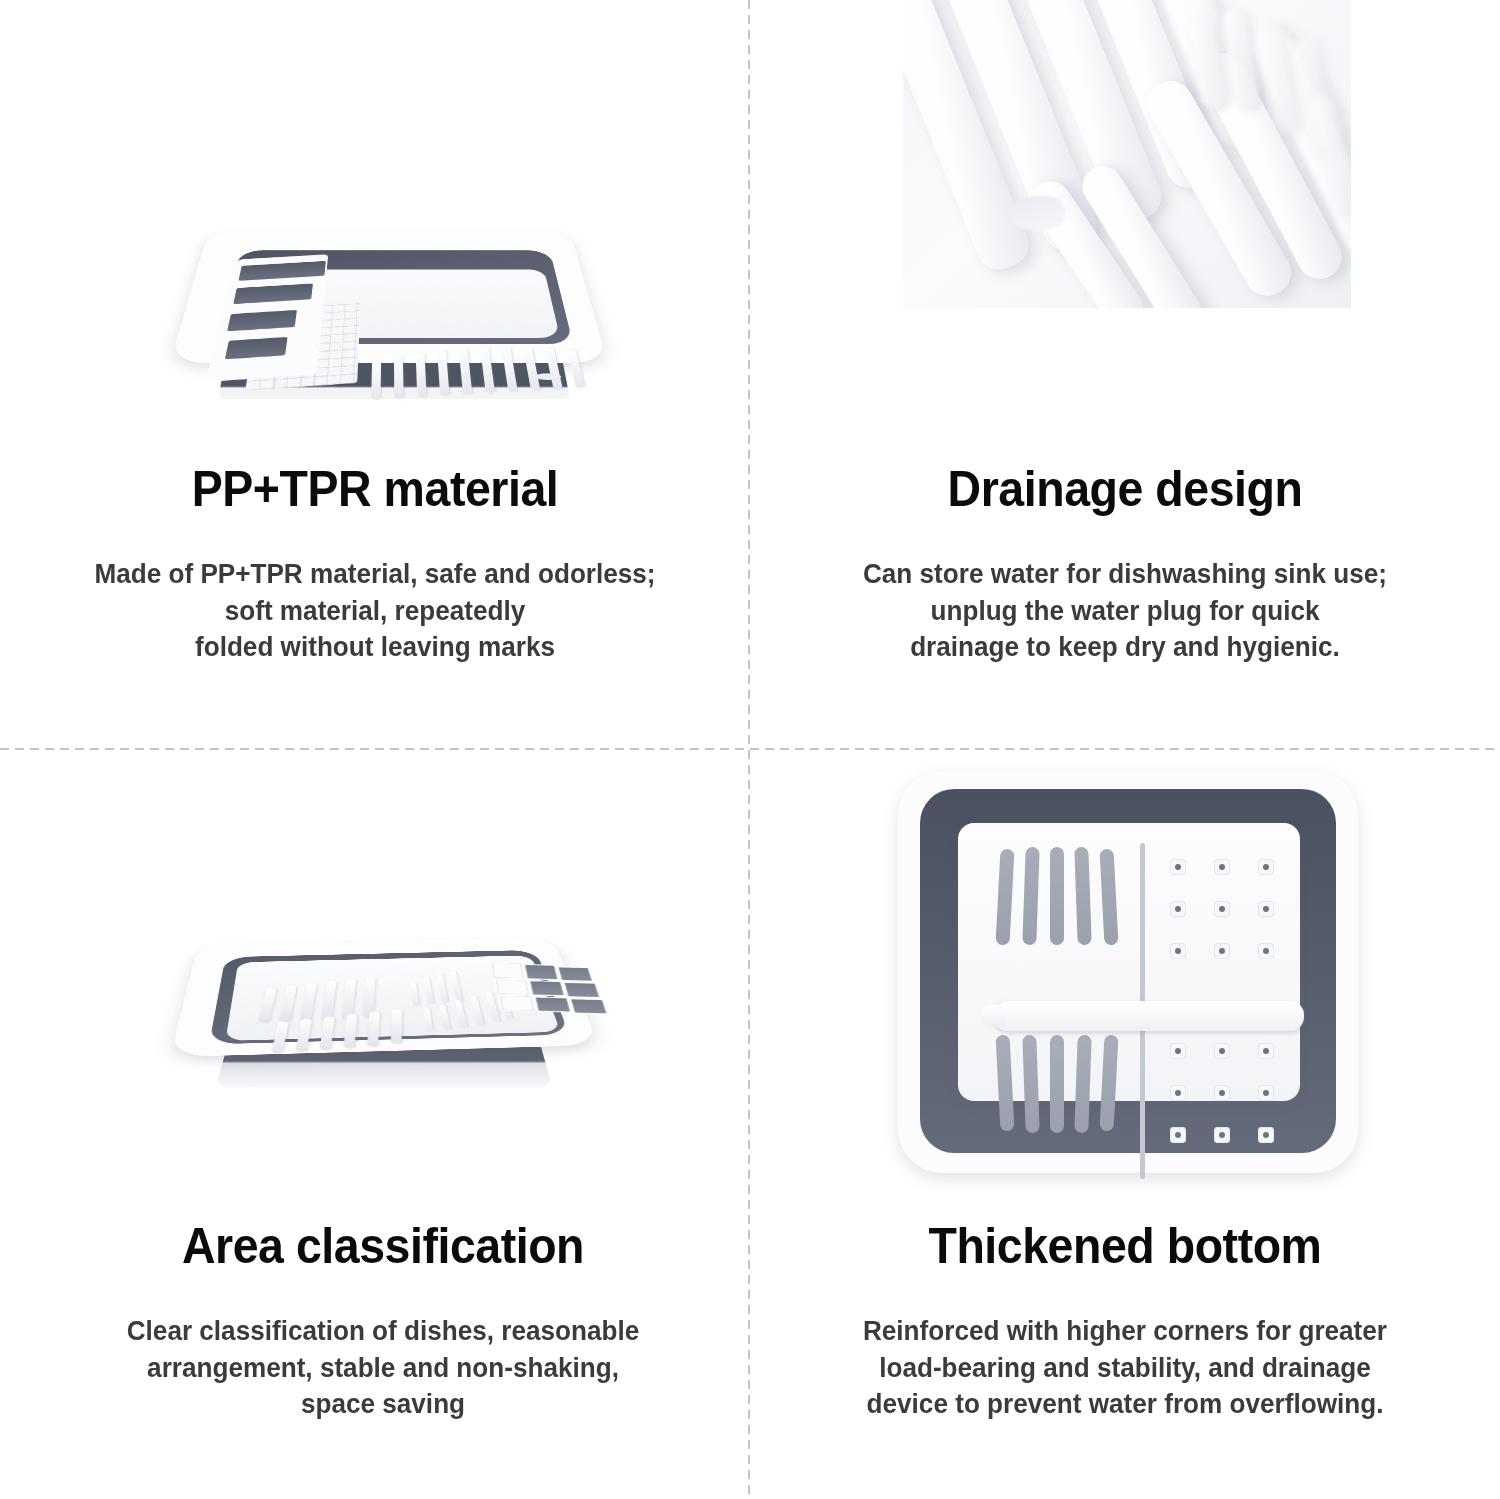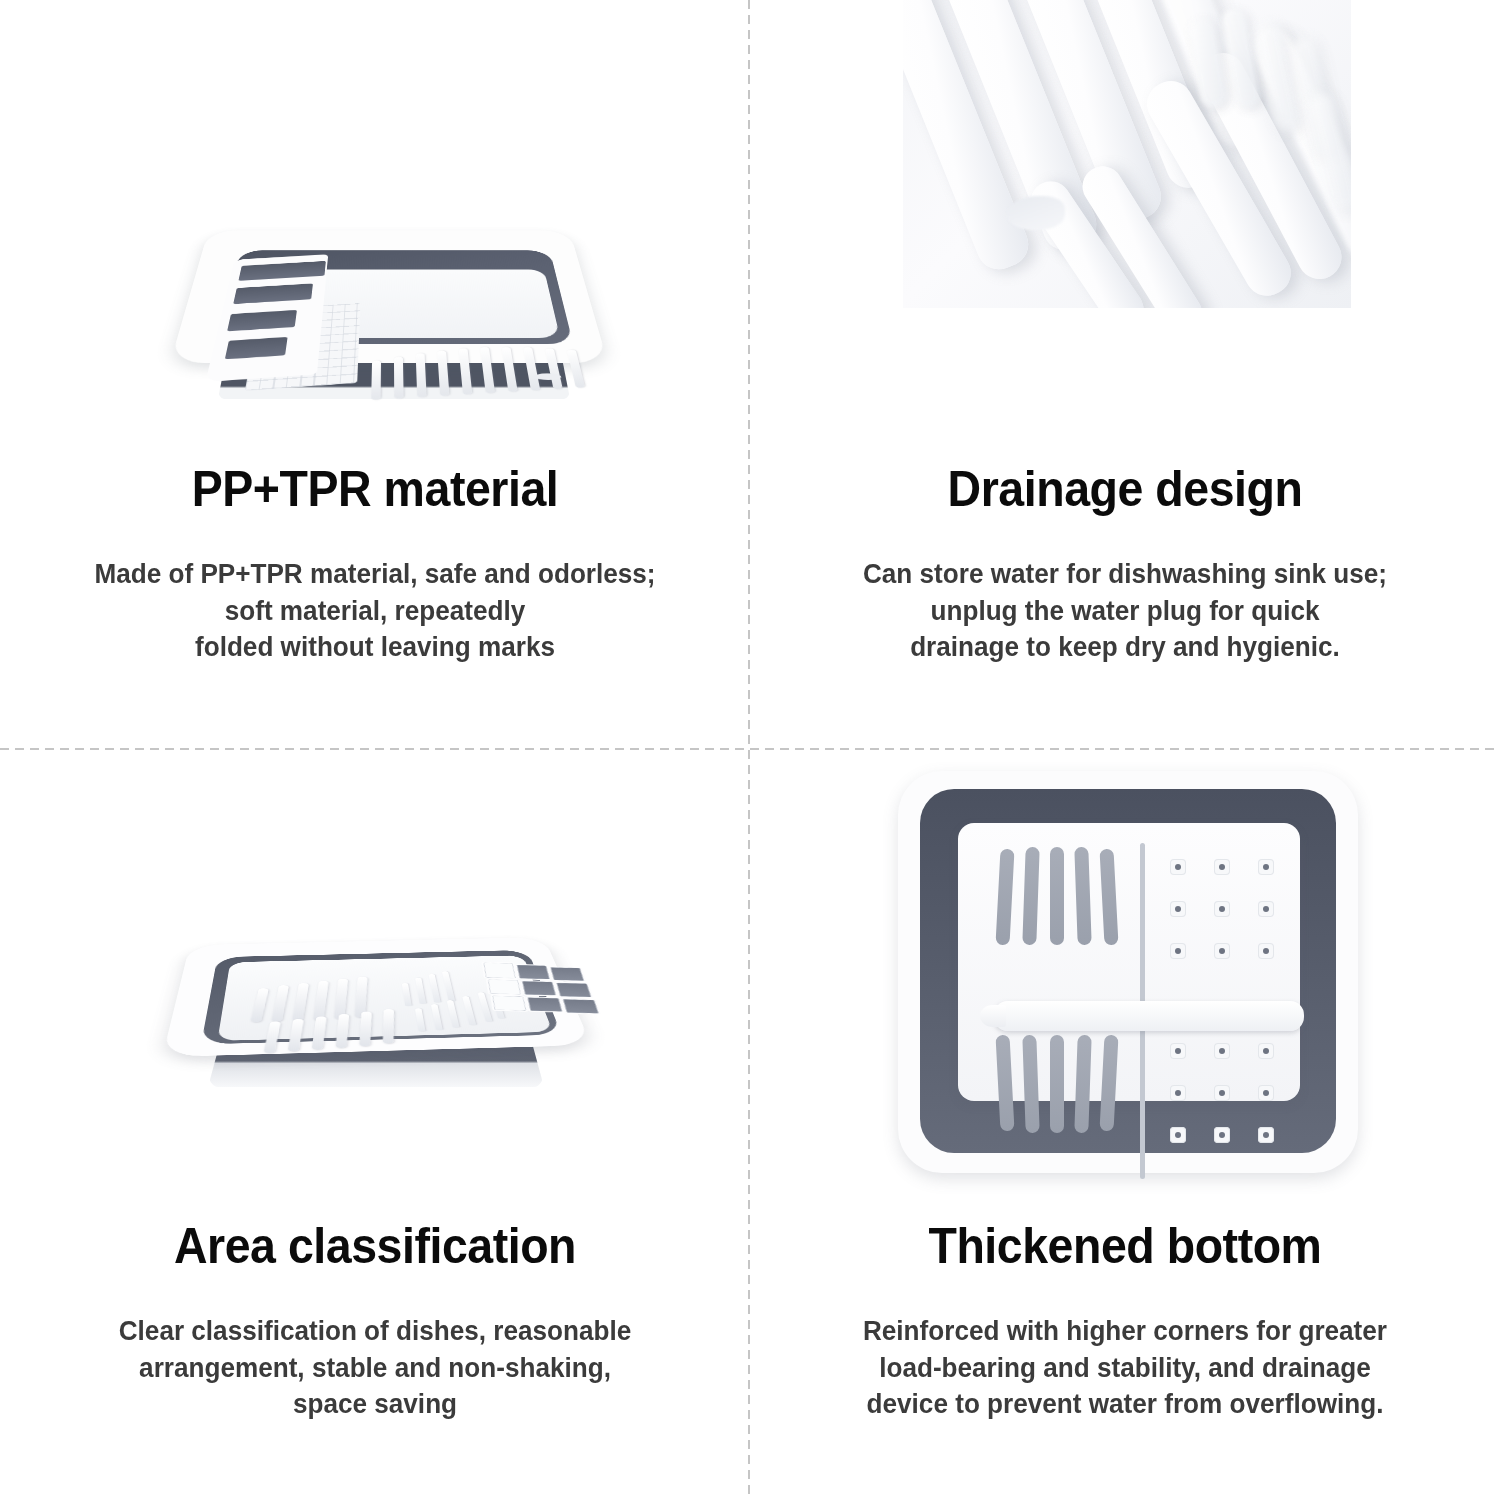--- a/index.html
+++ b/index.html
@@ -20,21 +20,21 @@
   .div-v{
     position:absolute;left:748px;top:0;width:2px;height:1499px;
     background-image:linear-gradient(to bottom,#c5c5c5 0 9px, rgba(255,255,255,0) 9px 15px);
     background-size:2px 15px;background-repeat:repeat-y;
   }
 
   
   .quad{position:absolute;width:750px;height:750px;box-sizing:border-box;}
   .q1{left:0;top:0;}
   .q2{left:750px;top:0;}
-  .q3{left:0;top:749px;}
+  .q3{left:8px;top:749px;}
   .q4{left:750px;top:749px;}
 
   .media{position:absolute;left:0;top:0;width:750px;height:440px;}
   .q3 .media,.q4 .media{height:455px;}
 
   .title{
     position:absolute;left:0;width:750px;text-align:center;
     font-size:50px;font-weight:700;color:#0b0b0b;
     letter-spacing:-0.5px;
     font-family:"Liberation Sans", sans-serif;

